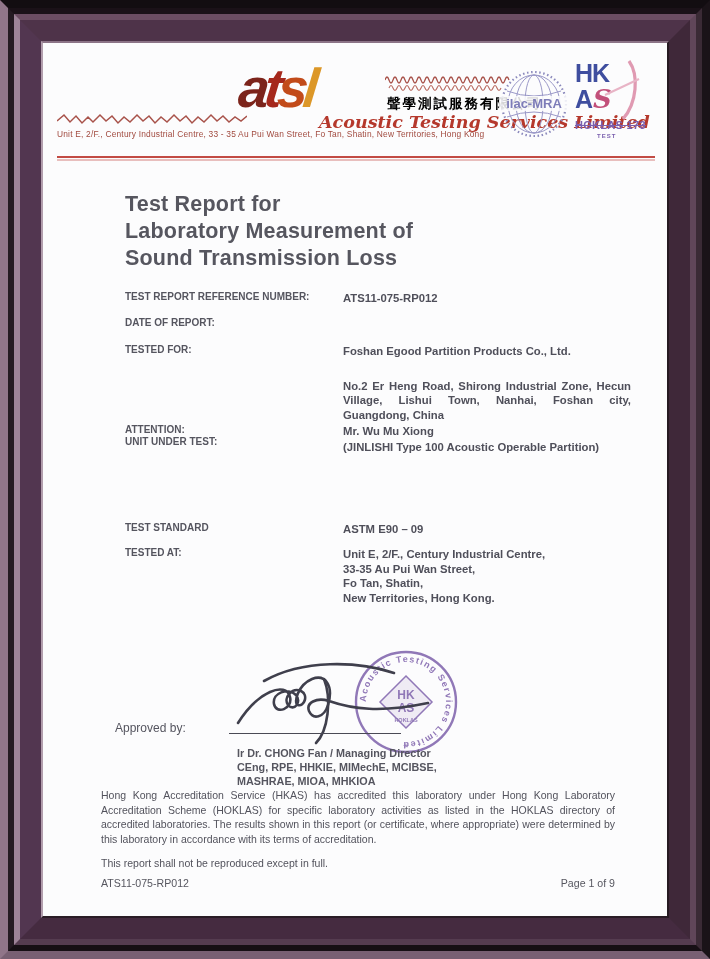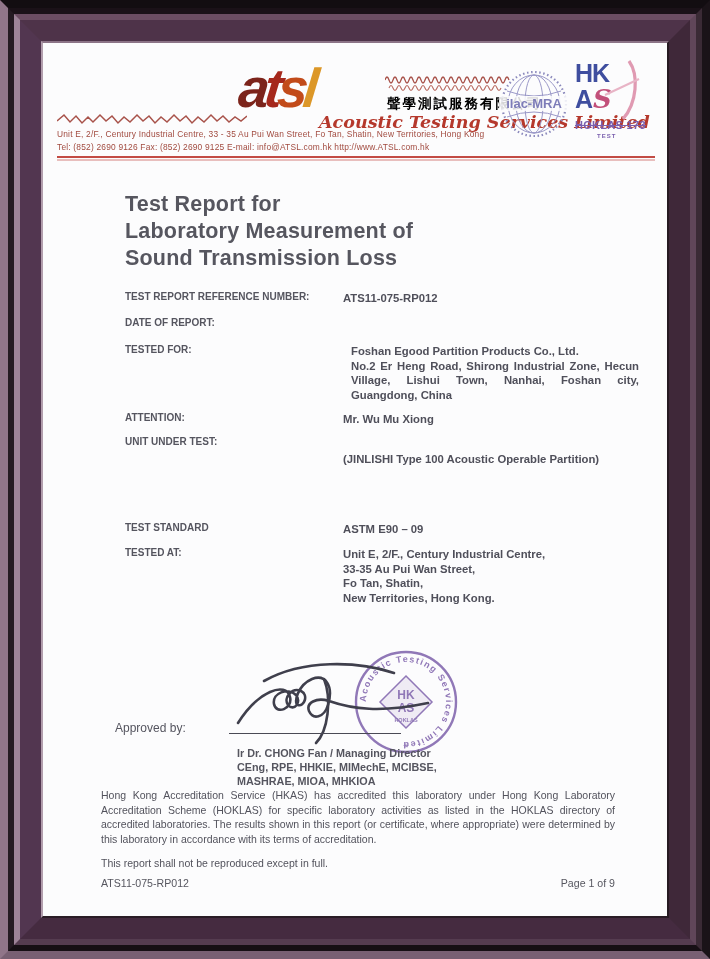--- a/index.html
+++ b/index.html
@@ -53,28 +53,28 @@
   .hoklas-sub { font-size:6px; font-weight:bold; color:#7a5fae; letter-spacing:1px;
                 margin-left:22px; }
 
   
   .title { position:absolute; left:82px; top:148px; font-size:21.5px; font-weight:bold;
            color:#56565f; line-height:27px; white-space:pre-line; letter-spacing:.2px; }
 
   
   .fields { position:absolute; left:82px; top:248px; width:520px; height:370px; }
   .frow  { position:absolute; left:0; display:flex; }
-  .fr0 { top:0; } .fr1 { top:26px; } .fr2 { top:53px;gap:8px; } .fr3 { top:121px; }
+  .fr0 { top:0; } .fr1 { top:26px; } .fr2 { top:53px; } .fr3 { top:133px; }
   .fr4 { top:145px;justify-content:space-between; } .fr5 { top:231px; } .fr6 { top:256px; }
   .flabel { width:218px; font-size:10px; font-weight:bold; color:#55555f; }
   .fval   { width:288px; font-size:11.3px; font-weight:bold; color:#4f4f5a; line-height:14.5px; }
   .val-just { text-align:justify; }
   .val-pre  { white-space:pre-line; }
-  .val2 { margin-top:0; }
-  .val2b { margin-top:16px; }
+  .val2 { margin-top:20px; }
+  .val2b { margin-top:4px; }
 
   
   .approval { position:absolute; left:0; top:598px; width:626px; height:175px; }
   .sig-svg   { position:absolute; left:185px; top:10px; }
   .stamp     { position:absolute; left:307px; top:5px; opacity:.88; }
   .appr-lbl  { position:absolute; left:72px; top:80px; font-size:12px; color:#55555f; }
   .sig-line  { position:absolute; left:186px; top:92px; width:172px;
                border-top:1.6px solid #4a4a55; }
   .appr-name { position:absolute; left:194px; top:96px; font-size:10.8px; font-weight:bold;
                color:#55555f; line-height:13.8px;margin-top:10px; }
@@ -106,21 +106,20 @@
          <div class="atsl-logo" aria-label="atsl"><span class="la">a</span><span class="lt">t</span><span class="ls">s</span><span class="ll">l</span></div>
 
          <svg class="squiggles" width="128" height="20" viewBox="0 0 128 20">
            <path d="M0,7 q2,-6 4,0 t4,0 t4,0 t4,0 t4,0 t4,0 t4,0 t4,0 t4,0 t4,0 t4,0 t4,0 t4,0 t4,0 t4,0 t4,0 t4,0 t4,0 t4,0 t4,0 t4,0 t4,0 t4,0 t4,0 t4,0 t4,0 t4,0 t4,0 t4,0 t4,0 t4,0" fill="none" stroke="#a8524a" stroke-width="1.3"></path>
            <path d="M4,15 q2,-5 4,0 t4,0 t4,0 t4,0 t4,0 t4,0 t4,0 t4,0 t4,0 t4,0 t4,0 t4,0 t4,0 t4,0 t4,0 t4,0 t4,0 t4,0 t4,0 t4,0 t4,0 t4,0 t4,0 t4,0 t4,0 t4,0 t4,0 t4,0" fill="none" stroke="#b86a60" stroke-width="1.1"></path>
          </svg>
 
          <div class="zh-name">聲學測試服務有限公司</div>
          <div class="en-script">Acoustic Testing Services Limited</div>
          <div class="hdr-addr">Unit E, 2/F., Century Industrial Centre, 33 - 35 Au Pui Wan Street, Fo Tan, Shatin, New Territories, Hong Kong</div>
-         <div class="hdr-tel">Tel: (852) 2690 9126     Fax: (852) 2690 9125     E-mail: info@ATSL.com.hk     http://www.ATSL.com.hk</div>
 
          <svg class="ilac" width="70" height="70" viewBox="0 0 70 70">
            <circle cx="35" cy="35" r="32" fill="none" stroke="#8a88bc" stroke-width="2.2" stroke-dasharray="1.5 2.6"></circle>
            <ellipse cx="35" cy="35" rx="9" ry="29" fill="none" stroke="#9b99c8" stroke-width="1"></ellipse>
            <ellipse cx="35" cy="35" rx="18" ry="29" fill="none" stroke="#9b99c8" stroke-width="1"></ellipse>
            <ellipse cx="35" cy="35" rx="26" ry="29" fill="none" stroke="#9b99c8" stroke-width="1"></ellipse>
            <path d="M8,22 Q35,32 62,22" fill="none" stroke="#9b99c8" stroke-width="1"></path>
            <path d="M8,48 Q35,38 62,48" fill="none" stroke="#9b99c8" stroke-width="1"></path>
            <rect x="0" y="27" width="70" height="15" fill="#fcfcfd" opacity="0.85"></rect>
            <text x="35" y="39" text-anchor="middle" font-size="13" font-weight="bold" fill="#7d7cb8" font-family="Liberation Sans, sans-serif">ilac-MRA</text>

